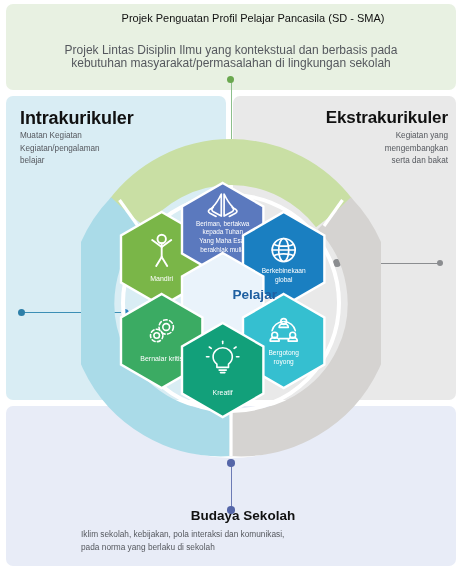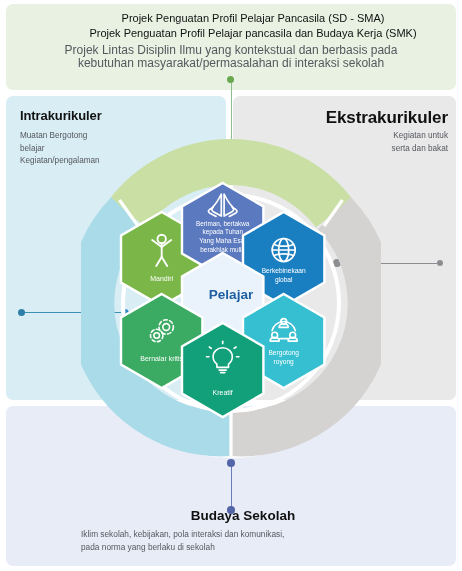--- a/index.html
+++ b/index.html
@@ -43,21 +43,21 @@
   #top-title-wrap .line {
     font-size:11px; font-weight:normal; color:#111; line-height:14.5px;margin-left:44px;
   }
   #top-sub {
     position:absolute; left:46px; top:44px; width:370px;
     text-align:center; font-size:12px; line-height:13px; color:#55585e;
   }
 
   #left-title {
     position:absolute; left:20px; top:108px;
-    font-size:13px; font-weight:bold; color:#111;
+    font-size:18px; font-weight:bold; color:#111;
   }
   #left-sub {
     position:absolute; left:20px; top:130px; width:140px;
     font-size:8.2px; line-height:12.6px; color:#55585e;
   }
 
   #right-title {
     position:absolute; right:14px; top:108px;
     font-size:17px; font-weight:bold; color:#111; text-align:right;
   }
@@ -98,53 +98,53 @@
   #conn-right-dot-b { left:333px; top:259px; width:8px; height:8px; background:#8b8d90; }
 
   #conn-bot-line { left:230.6px; top:462px; width:1.6px; height:48px; background:#6c7bb5; }
   #conn-bot-dot-a { left:227px; top:459px; width:7.5px; height:7.5px; background:#5566a8; }
   #conn-bot-dot-b { left:227px; top:506px; width:7.5px; height:7.5px; background:#5566a8; }
 
   
   #hex-layer { position:absolute; left:0; top:0; width:462px; height:571px; }
   #center-label {
     position:absolute; left:185px; top:287px; width:92px;
-    text-align:center; color:#1f5fa0; font-weight:bold;
+    text-align:right; color:#1f5fa0; font-weight:bold;
     font-size:13.6px; line-height:16.5px;
   }
 </style>
 </head>
 <body>
 
 <div id="stage">
 
   <div class="panel" id="panel-top"></div>
   <div class="panel" id="panel-left"></div>
   <div class="panel" id="panel-right"></div>
   <div class="panel" id="panel-bottom"></div>
 
   <div id="top-title-wrap">
     <div class="line">Projek Penguatan Profil Pelajar Pancasila (SD - SMA)</div>
-    <div class="line">Projek Penguatan Profil Pelajar pancasila dan Budaya Kerja (SMK)</div>
   </div>
   <div id="top-sub">
     <div>Projek Lintas Disiplin Ilmu yang kontekstual dan berbasis pada</div>
-    <div>kebutuhan masyarakat/permasalahan di interaksi sekolah</div>
+    <div>kebutuhan masyarakat/permasalahan di lingkungan sekolah</div>
   </div>
 
   <div id="left-title" class="p-title">Intrakurikuler</div>
   <div id="left-sub">
-    <div>Muatan Bergotong</div>
+    <div>Muatan Kegiatan</div>
+    <div>Kegiatan/pengalaman</div>
     <div>belajar</div>
-    <div>Kegiatan/pengalaman</div>
   </div>
 
   <div id="right-title" class="p-title">Ekstrakurikuler</div>
   <div id="right-sub">
-    <div>Kegiatan untuk</div>
+    <div>Kegiatan yang</div>
+    <div>mengembangkan</div>
     <div>serta dan bakat</div>
   </div>
 
   <div id="bottom-title">Budaya Sekolah</div>
   <div id="bottom-sub">
     <div>Iklim sekolah, kebijakan, pola interaksi dan komunikasi,</div>
     <div>pada norma yang berlaku di sekolah</div>
   </div>
 
   <div class="conn-line" id="conn-top-line"></div>

